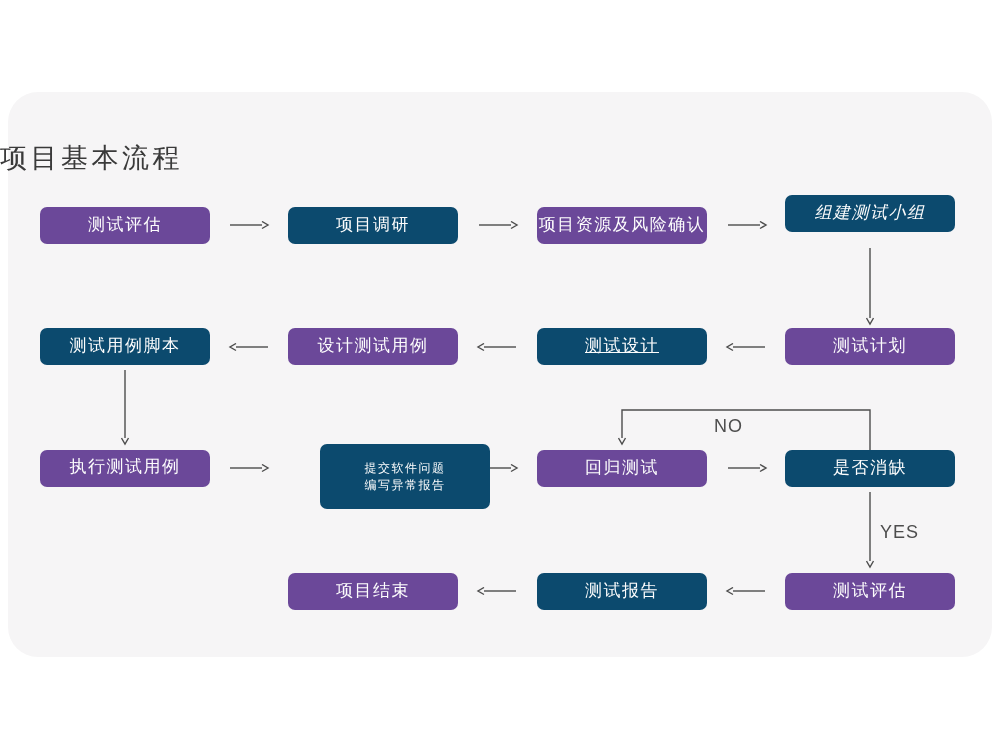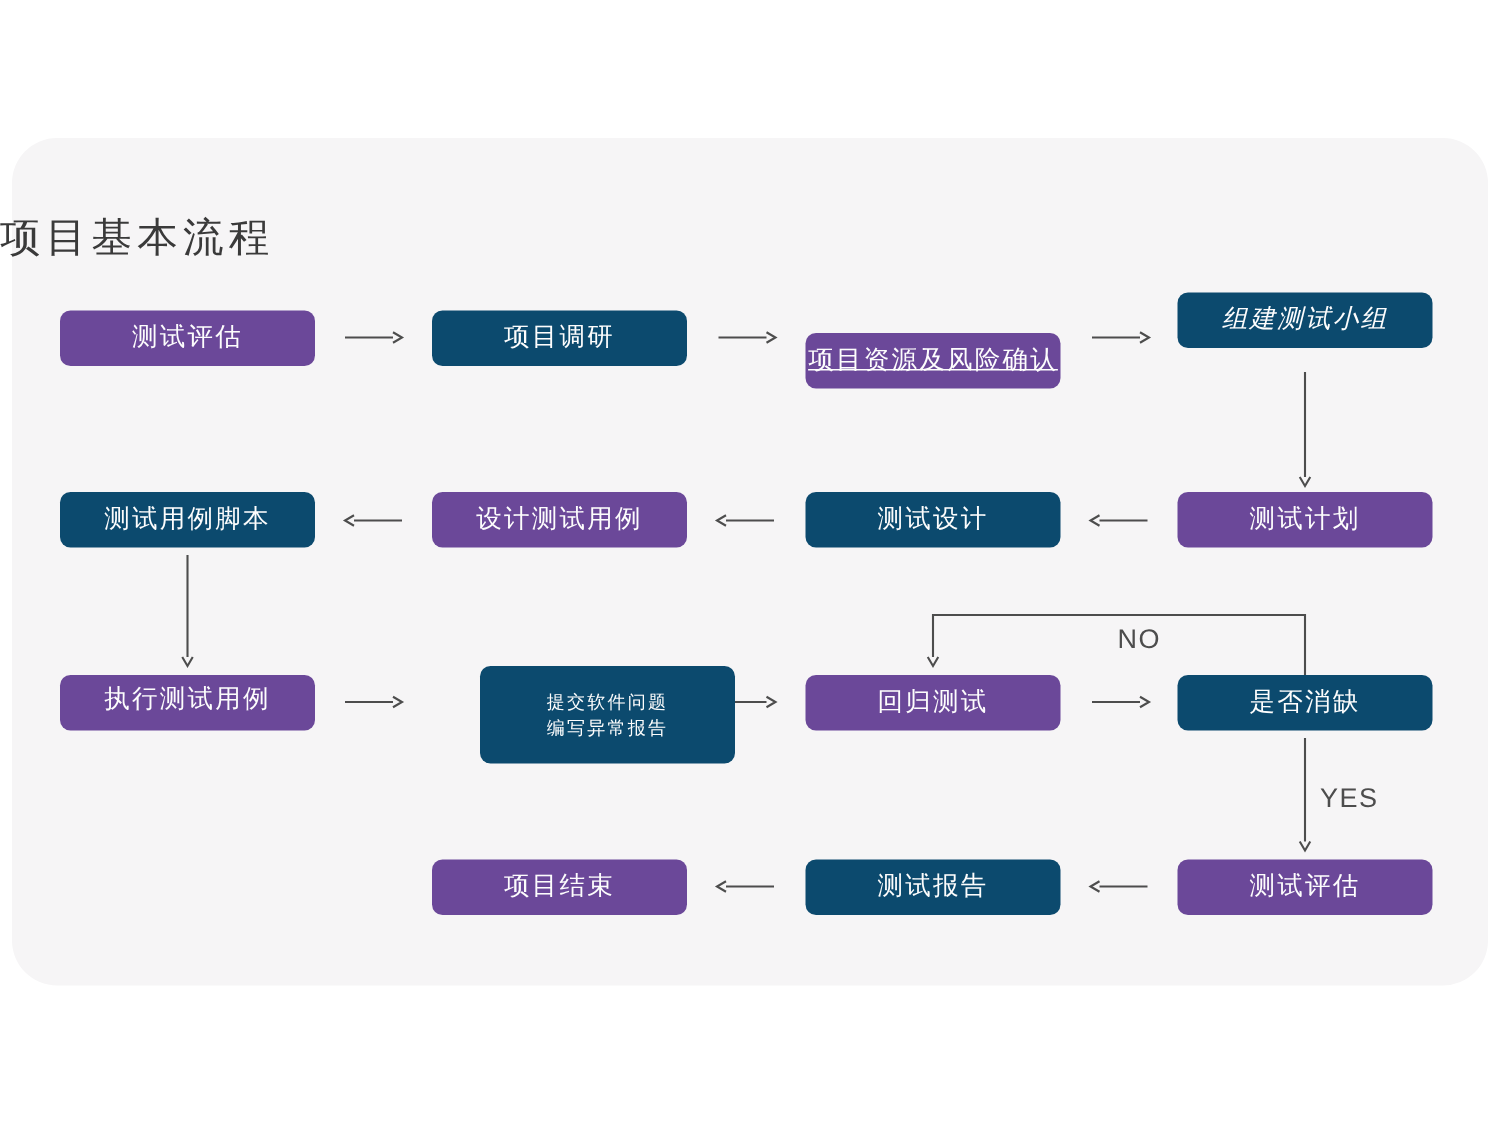--- a/index.html
+++ b/index.html
@@ -108,34 +108,34 @@
 
       <line x1="870" y1="492" x2="870" y2="561" marker-end="url(#head)"></line>
 
       <line x1="765" y1="591" x2="733" y2="591" marker-end="url(#head)"></line>
       <line x1="516" y1="591" x2="484" y2="591" marker-end="url(#head)"></line>
     </g>
   </svg>
 
   <div class="node purple" style="left:40px;  top:207px;">测试评估</div>
   <div class="node gray" style="left:288px; top:207px;">项目调研</div>
-  <div class="node purple" style="left:537px; top:222px;text-decoration:underline;">项目资源及风险确认</div>
+  <div class="node purple" style="left:537px; top:207px;">项目资源及风险确认</div>
   <div class="node gray" style="left:785px; top:195px;font-style:italic;">组建测试小组</div>
 
   <div class="node purple" style="left:785px; top:328px;">测试计划</div>
-  <div class="node gray" style="left:537px; top:328px;">测试设计</div>
+  <div class="node gray" style="left:537px; top:328px;text-decoration:underline;">测试设计</div>
   <div class="node purple" style="left:288px; top:328px;">设计测试用例</div>
   <div class="node gray" style="left:40px;  top:328px;">测试用例脚本</div>
 
   <div class="node purple" style="left:40px;  top:450px;font-family:Liberation Mono, monospace;">执行测试用例</div>
   <div class="node gray tall" style="left:288px; top:444px;">提交软件问题
 编写异常报告</div>
   <div class="node purple" style="left:537px; top:450px;">回归测试</div>
   <div class="node gray" style="left:785px; top:450px;">是否消缺</div>
 
   <div class="node purple" style="left:785px; top:573px;">测试评估</div>
   <div class="node gray" style="left:537px; top:573px;">测试报告</div>
   <div class="node purple" style="left:288px; top:573px;">项目结束</div>
 
-  <div class="edge-label" style="left:714px; top:416px; width:60px; text-align:right;">NO</div>
+  <div class="edge-label" style="left:714px; top:416px; width:60px; text-align:left;">NO</div>
   <div class="edge-label" style="left:880px; top:522px;">YES</div>
 
 </div>
 
 </body></html>

